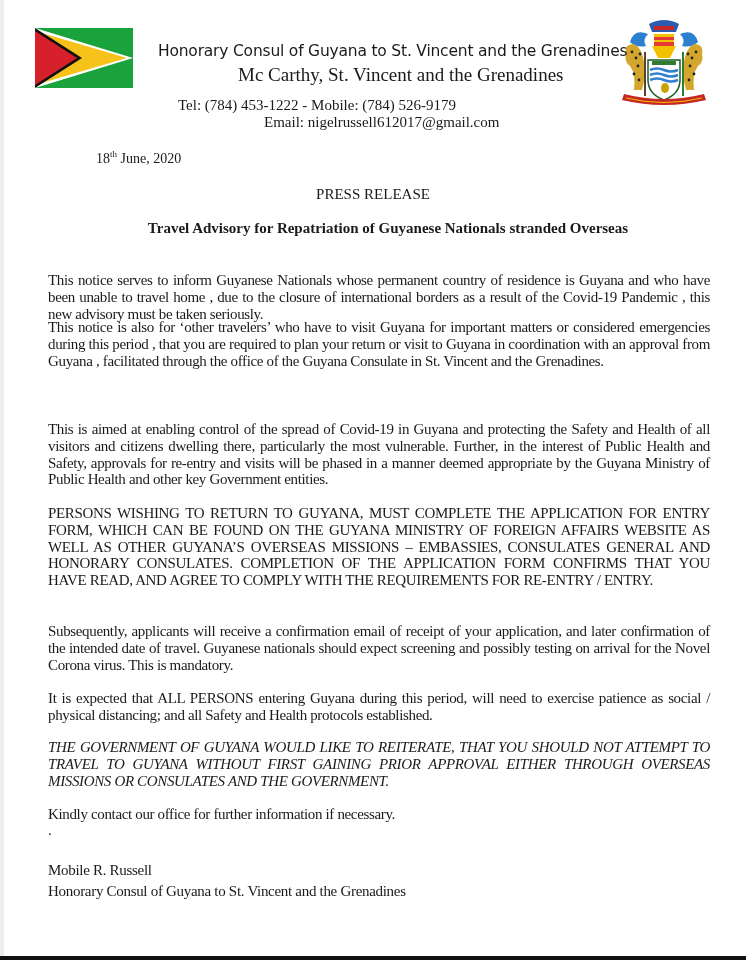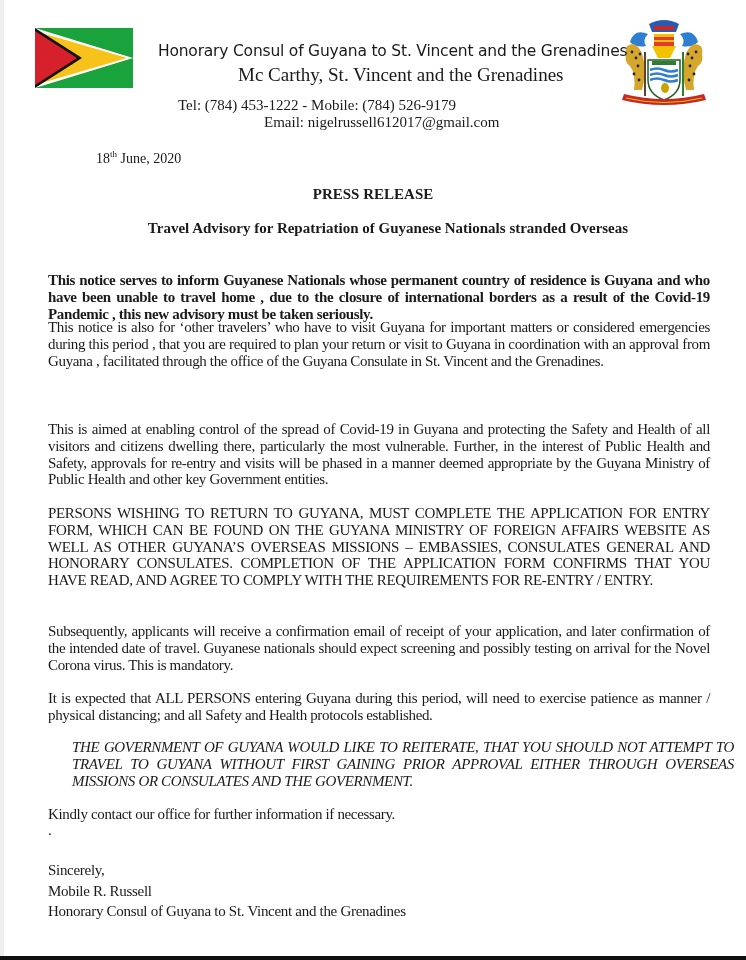--- a/index.html
+++ b/index.html
@@ -18,35 +18,35 @@
       position: absolute; left: 158px; top: 42px; width: 440px;
       font-family: "DejaVu Sans", sans-serif; font-size: 15.5px; letter-spacing: -0.2px; white-space: nowrap;
     }
     .org-address { position: absolute; left: 238px; top: 64px; font-size: 19px; white-space: nowrap; }
     .org-phones { position: absolute; left: 178px; top: 97px; font-size: 15px; white-space: nowrap; }
     .org-email { position: absolute; left: 264px; top: 114px; font-size: 15px; white-space: nowrap; }
 
     .date { position: absolute; left: 48px; top: 149px; font-size: 14px; margin-left: 48px; }
     .date sup { font-size: 9px; }
 
-    .press { position: absolute; left: 0; width: 746px; top: 186px; text-align: center; font-weight: bold; font-size: 15px; }
+    .press { position: absolute; left: 0; width: 746px; top: 186px; text-align: center; font-weight: normal; font-size: 15px; }
     .subject { position: absolute; left: 0; width: 746px; top: 219px; text-align: center; font-weight: bold; font-size: 15px; line-height: 18px; padding-left: 15px; }
 
     .para {
       position: absolute; left: 48px; width: 662px;
       font-size: 15px; line-height: 16.8px; text-align: justify; letter-spacing: -0.35px;
     }
     .para.italic { font-style: italic; }
-    .p1 { top: 272px; font-weight: bold; }
+    .p1 { top: 272px; }
     .p2 { top: 319px; }
     .p3 { top: 421px; }
     .p4 { top: 505px; }
     .p5 { top: 623px; }
     .p6 { top: 690px; }
-    .p7 { top: 739px; margin-left: 24px; }
+    .p7 { top: 739px; }
     .p8 { top: 806px; text-align: left; }
     .dot { position: absolute; left: 48px; top: 822px; font-size: 15px; }
 
     .sign { position: absolute; left: 48px; top: 860px; font-size: 15px; line-height: 20.5px; letter-spacing: -0.3px; }
   </style>
 </head>
 <body>
 
 <div class="left-strip"></div>
 <div class="bottom-rule"></div>
@@ -112,22 +112,21 @@
 <div class="press">PRESS RELEASE</div>
 <div class="subject">
   <div>Travel Advisory for Repatriation of Guyanese Nationals stranded Overseas</div>
 </div>
 
 <div class="para p1">This notice serves to inform Guyanese Nationals whose permanent country of residence is Guyana and who have been unable to travel home , due to the closure of international borders as a result of the Covid-19 Pandemic , this new advisory must be taken seriously.</div>
 <div class="para p2">This notice is also for ‘other travelers’ who have to visit Guyana for important matters or considered emergencies during this period , that you are required to plan your return or visit to Guyana in coordination with an approval from Guyana , facilitated through the office of the Guyana Consulate in St. Vincent and the Grenadines.</div>
 <div class="para p3">This is aimed at enabling control of the spread of Covid-19 in Guyana and protecting the Safety and Health of all visitors and citizens dwelling there, particularly the most vulnerable. Further, in the interest of Public Health and Safety, approvals for re-entry and visits will be phased in a manner deemed appropriate by the Guyana Ministry of Public Health and other key Government entities.</div>
 <div class="para p4">PERSONS WISHING TO RETURN TO GUYANA, MUST COMPLETE THE APPLICATION FOR ENTRY FORM, WHICH CAN BE FOUND ON THE GUYANA MINISTRY OF FOREIGN AFFAIRS WEBSITE AS WELL AS OTHER GUYANA’S OVERSEAS MISSIONS – EMBASSIES, CONSULATES GENERAL AND HONORARY CONSULATES. COMPLETION OF THE APPLICATION FORM CONFIRMS THAT YOU HAVE READ, AND AGREE TO COMPLY WITH THE REQUIREMENTS FOR RE-ENTRY / ENTRY.</div>
 <div class="para p5">Subsequently, applicants will receive a confirmation email of receipt of your application, and later confirmation of the intended date of travel. Guyanese nationals should expect screening and possibly testing on arrival for the Novel Corona virus. This is mandatory.</div>
-<div class="para p6">It is expected that ALL PERSONS entering Guyana during this period, will need to exercise patience as manner / physical distancing; and all Safety and Health protocols established.</div>
+<div class="para p6">It is expected that ALL PERSONS entering Guyana during this period, will need to exercise patience as social / physical distancing; and all Safety and Health protocols established.</div>
 <div class="para p7 italic">THE GOVERNMENT OF GUYANA WOULD LIKE TO REITERATE, THAT YOU SHOULD NOT ATTEMPT TO TRAVEL TO GUYANA WITHOUT FIRST GAINING PRIOR APPROVAL EITHER THROUGH OVERSEAS MISSIONS OR CONSULATES AND THE GOVERNMENT.</div>
 <div class="para p8">Kindly contact our office for further information if necessary.</div>
 <div class="dot">.</div>
 
 <div class="sign">
-  <div>Sincerely,</div>
   <div>Mobile R. Russell</div>
   <div>Honorary Consul of Guyana to St. Vincent and the Grenadines</div>
 </div>
 
 </body></html>

